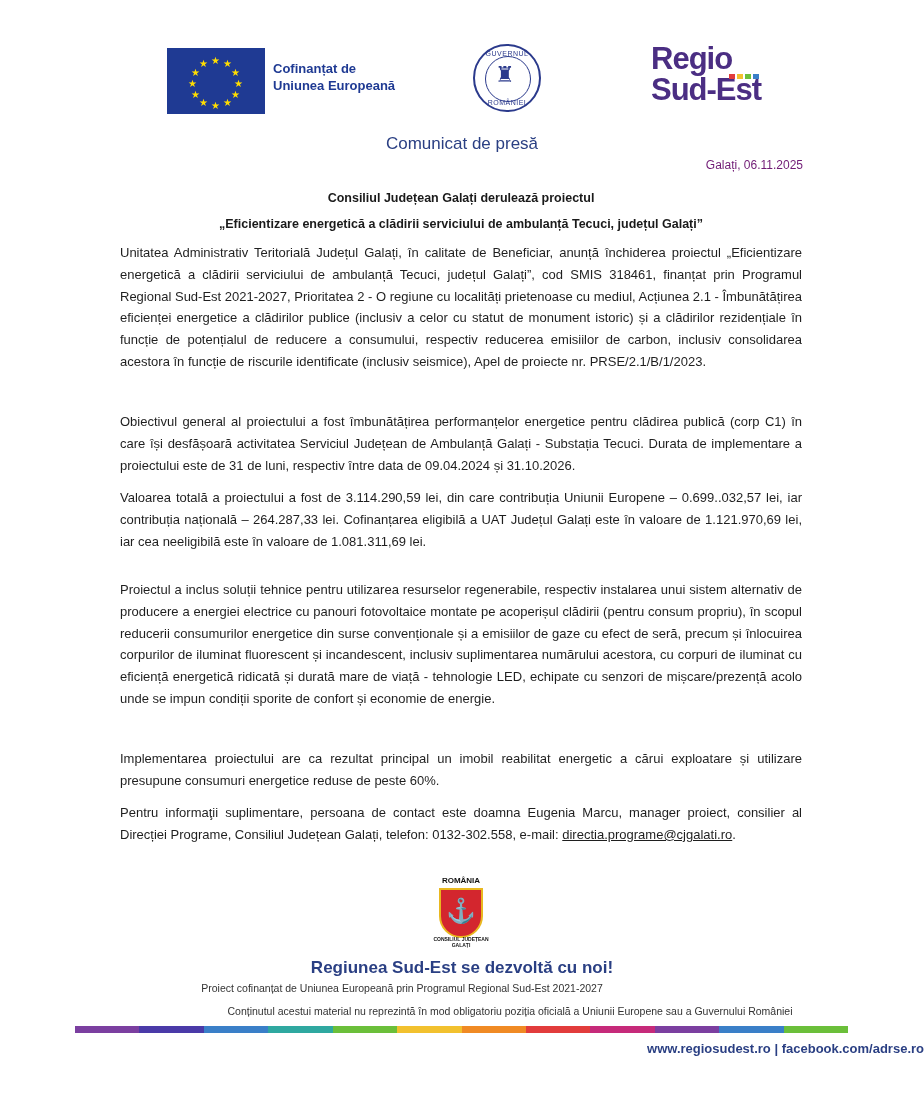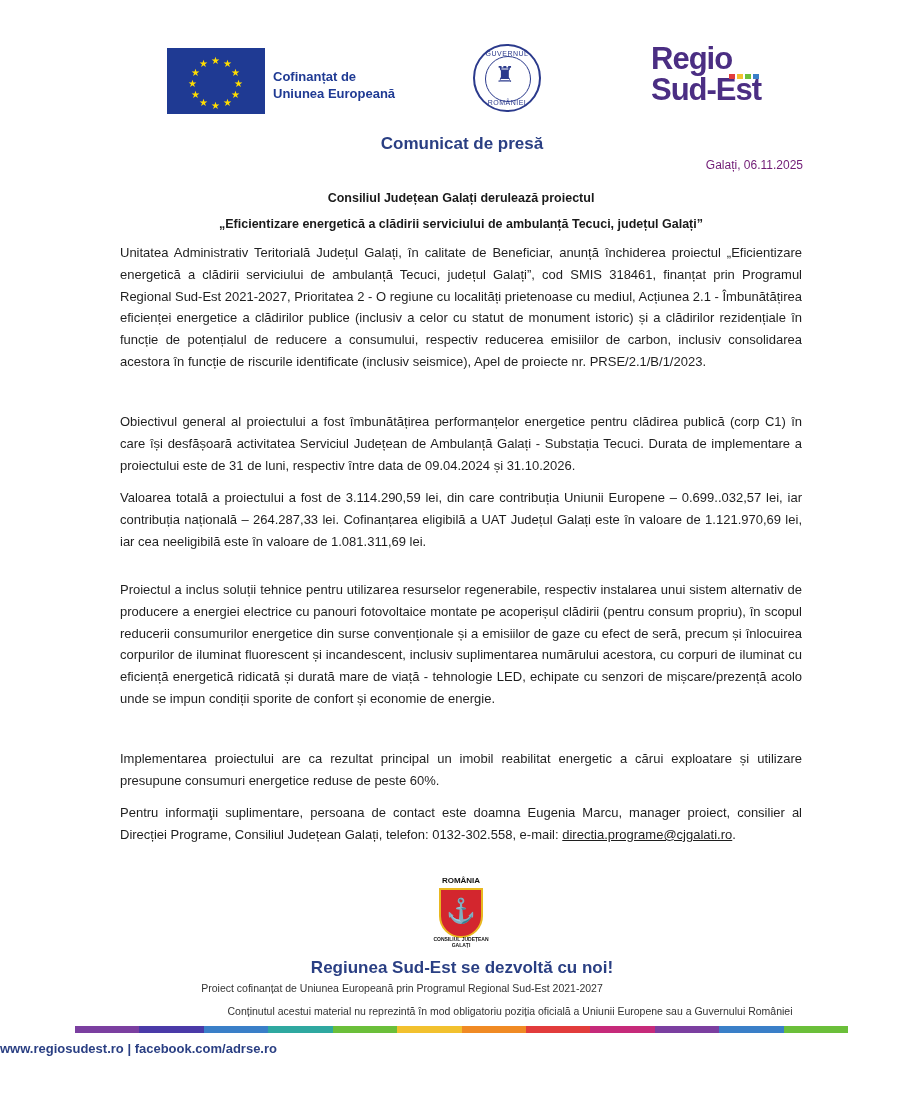--- a/index.html
+++ b/index.html
@@ -1,45 +1,45 @@
 <!DOCTYPE html>
 <html><head>
 <meta charset="utf-8">
 <style>
   html, body { margin:0; padding:0; background:#ffffff; }
   body { width:924px; height:1101px; position:relative; overflow:hidden; font-family:"Liberation Sans", sans-serif; color:#1a1a1a; }
   .logos { position:absolute; top:44px; left:0; width:924px; height:80px; }
   .eu-flag { position:absolute; left:167px; top:4px; width:98px; height:66px; background:#1f3a93; }
   .eu-flag .star { position:absolute; color:#ffdd00; font-size:10px; line-height:10px; }
-  .eu-text { position:absolute; left:273px; top:16px; color:#1f3a93; font-weight:bold; font-size:13px; line-height:17px;margin-top:8px; }
+  .eu-text { position:absolute; left:273px; top:16px; color:#1f3a93; font-weight:bold; font-size:13px; line-height:17px; }
   .seal { position:absolute; left:473px; top:0px; width:68px; height:68px; border-radius:50%; border:2px solid #2b3a8c; box-sizing:border-box; }
   .seal .inner { position:absolute; left:10px; top:10px; width:44px; height:44px; border-radius:50%; border:1px solid #2b3a8c; }
   .seal .eagle { position:absolute; left:20px; top:17px; color:#2b3a8c; font-size:22px; line-height:24px; }
   .seal .ring-text { position:absolute; width:100%; text-align:center; font-size:7px; color:#2b3a8c; letter-spacing:0.5px; }
   .regio { position:absolute; left:651px; top:0px; width:120px; }
   .regio .line1 { font-size:31px; font-weight:bold; color:#4b2e83; line-height:30px; letter-spacing:-1px; }
   .regio .line2 { font-size:31px; font-weight:bold; color:#4b2e83; line-height:32px; letter-spacing:-1px; }
   .regio .bars { position:absolute; left:78px; top:30px; display:flex; gap:2px; }
   .regio .bars span { width:6px; height:5px; display:block; }
-  .title { position:absolute; top:134px; left:0; width:924px; text-align:center; font-size:17px; font-weight:bold; color:#2a3f83; }
+  .title { position:absolute; top:134px; left:0; width:924px; text-align:center; font-size:17px; font-weight:normal; color:#2a3f83; }
   .date { position:absolute; top:158px; right:121px; font-size:12px; color:#701a75; }
   .subtitle { position:absolute; left:120px; width:682px; text-align:center; font-size:12.5px; font-weight:bold; color:#1a1a1a; }
   .para { position:absolute; left:120px; width:682px; font-size:13px; line-height:21.8px; text-align:justify; color:#1f1f1f; }
   .para a { color:#1f1f1f; text-decoration:underline; }
   .crest { position:absolute; left:425px; top:876px; width:72px; height:80px; }
   .crest .label { position:absolute; top:0; width:100%; text-align:center; font-size:8px; font-weight:bold; color:#111; }
   .crest .shield { position:absolute; left:14px; top:12px; width:44px; height:50px; background:#d3262e; border:2px solid #e9b81f; border-radius:0 0 22px 22px; box-sizing:border-box; }
   .crest .anchor { position:absolute; left:0; width:100%; top:8px; text-align:center; color:#e9b81f; font-size:24px; line-height:26px; }
   .crest .banner { position:absolute; top:60px; left:6px; width:60px; text-align:center; font-size:5px; color:#111; font-weight:bold; }
   .footer-slogan { position:absolute; top:958px; left:0; width:924px; text-align:center; font-size:17px; font-weight:bold; color:#2a3f83; }
   .footer-line1 { position:absolute; top:982px; left:0; width:804px; text-align:center; font-size:10.5px; color:#333; }
   .footer-line2 { position:absolute; top:1005px; left:0; width:924px; text-align:center; font-size:10.5px; color:#333;padding-left:48px; }
   .color-bar { position:absolute; top:1026px; left:75px; width:773px; height:7px; display:flex; }
   .color-bar span { flex:1; display:block; }
-  .footer-links { position:absolute; top:1041px; left:0; width:924px; text-align:left; font-size:13px; font-weight:bold; color:#2a3f83; }
+  .footer-links { position:absolute; top:1041px; left:0; width:924px; text-align:right; font-size:13px; font-weight:bold; color:#2a3f83; }
 </style>
 </head>
 <body>
 
 <div class="logos">
   <div class="eu-flag">
     <span class="star" style="left:44px;top:8px">★</span>
     <span class="star" style="left:56px;top:11px">★</span>
     <span class="star" style="left:64px;top:20px">★</span>
     <span class="star" style="left:67px;top:31px">★</span>

